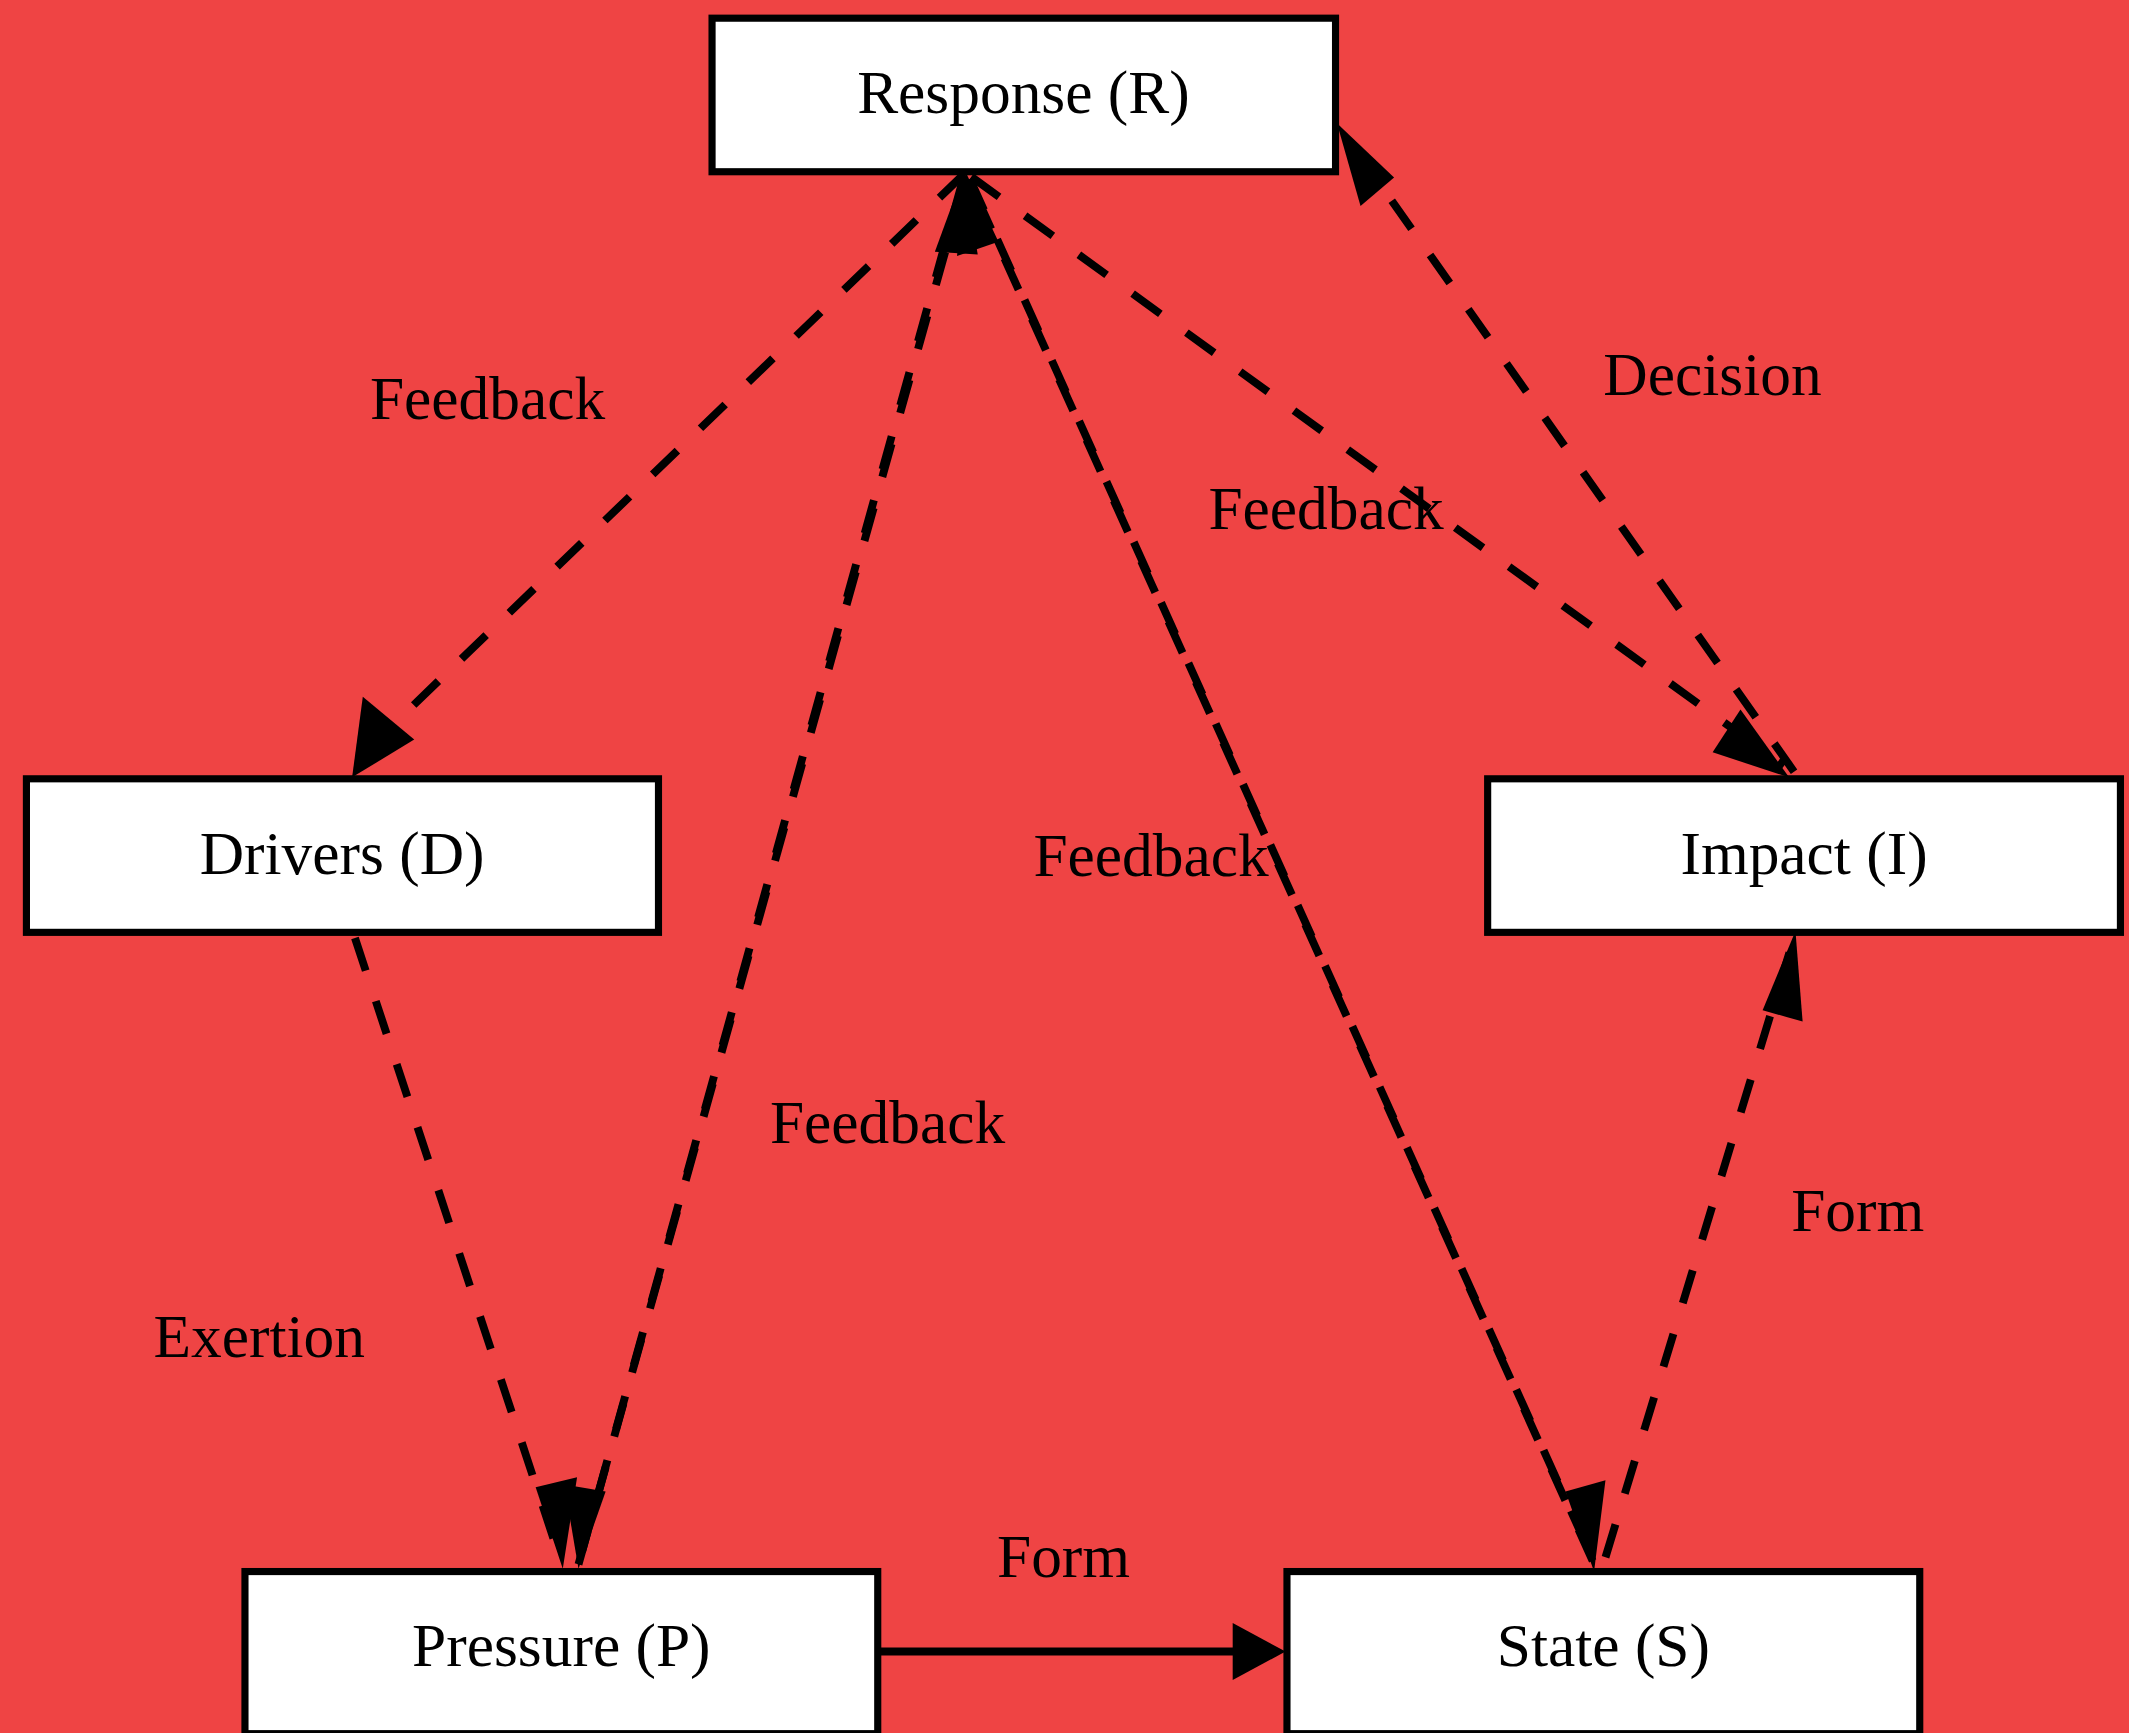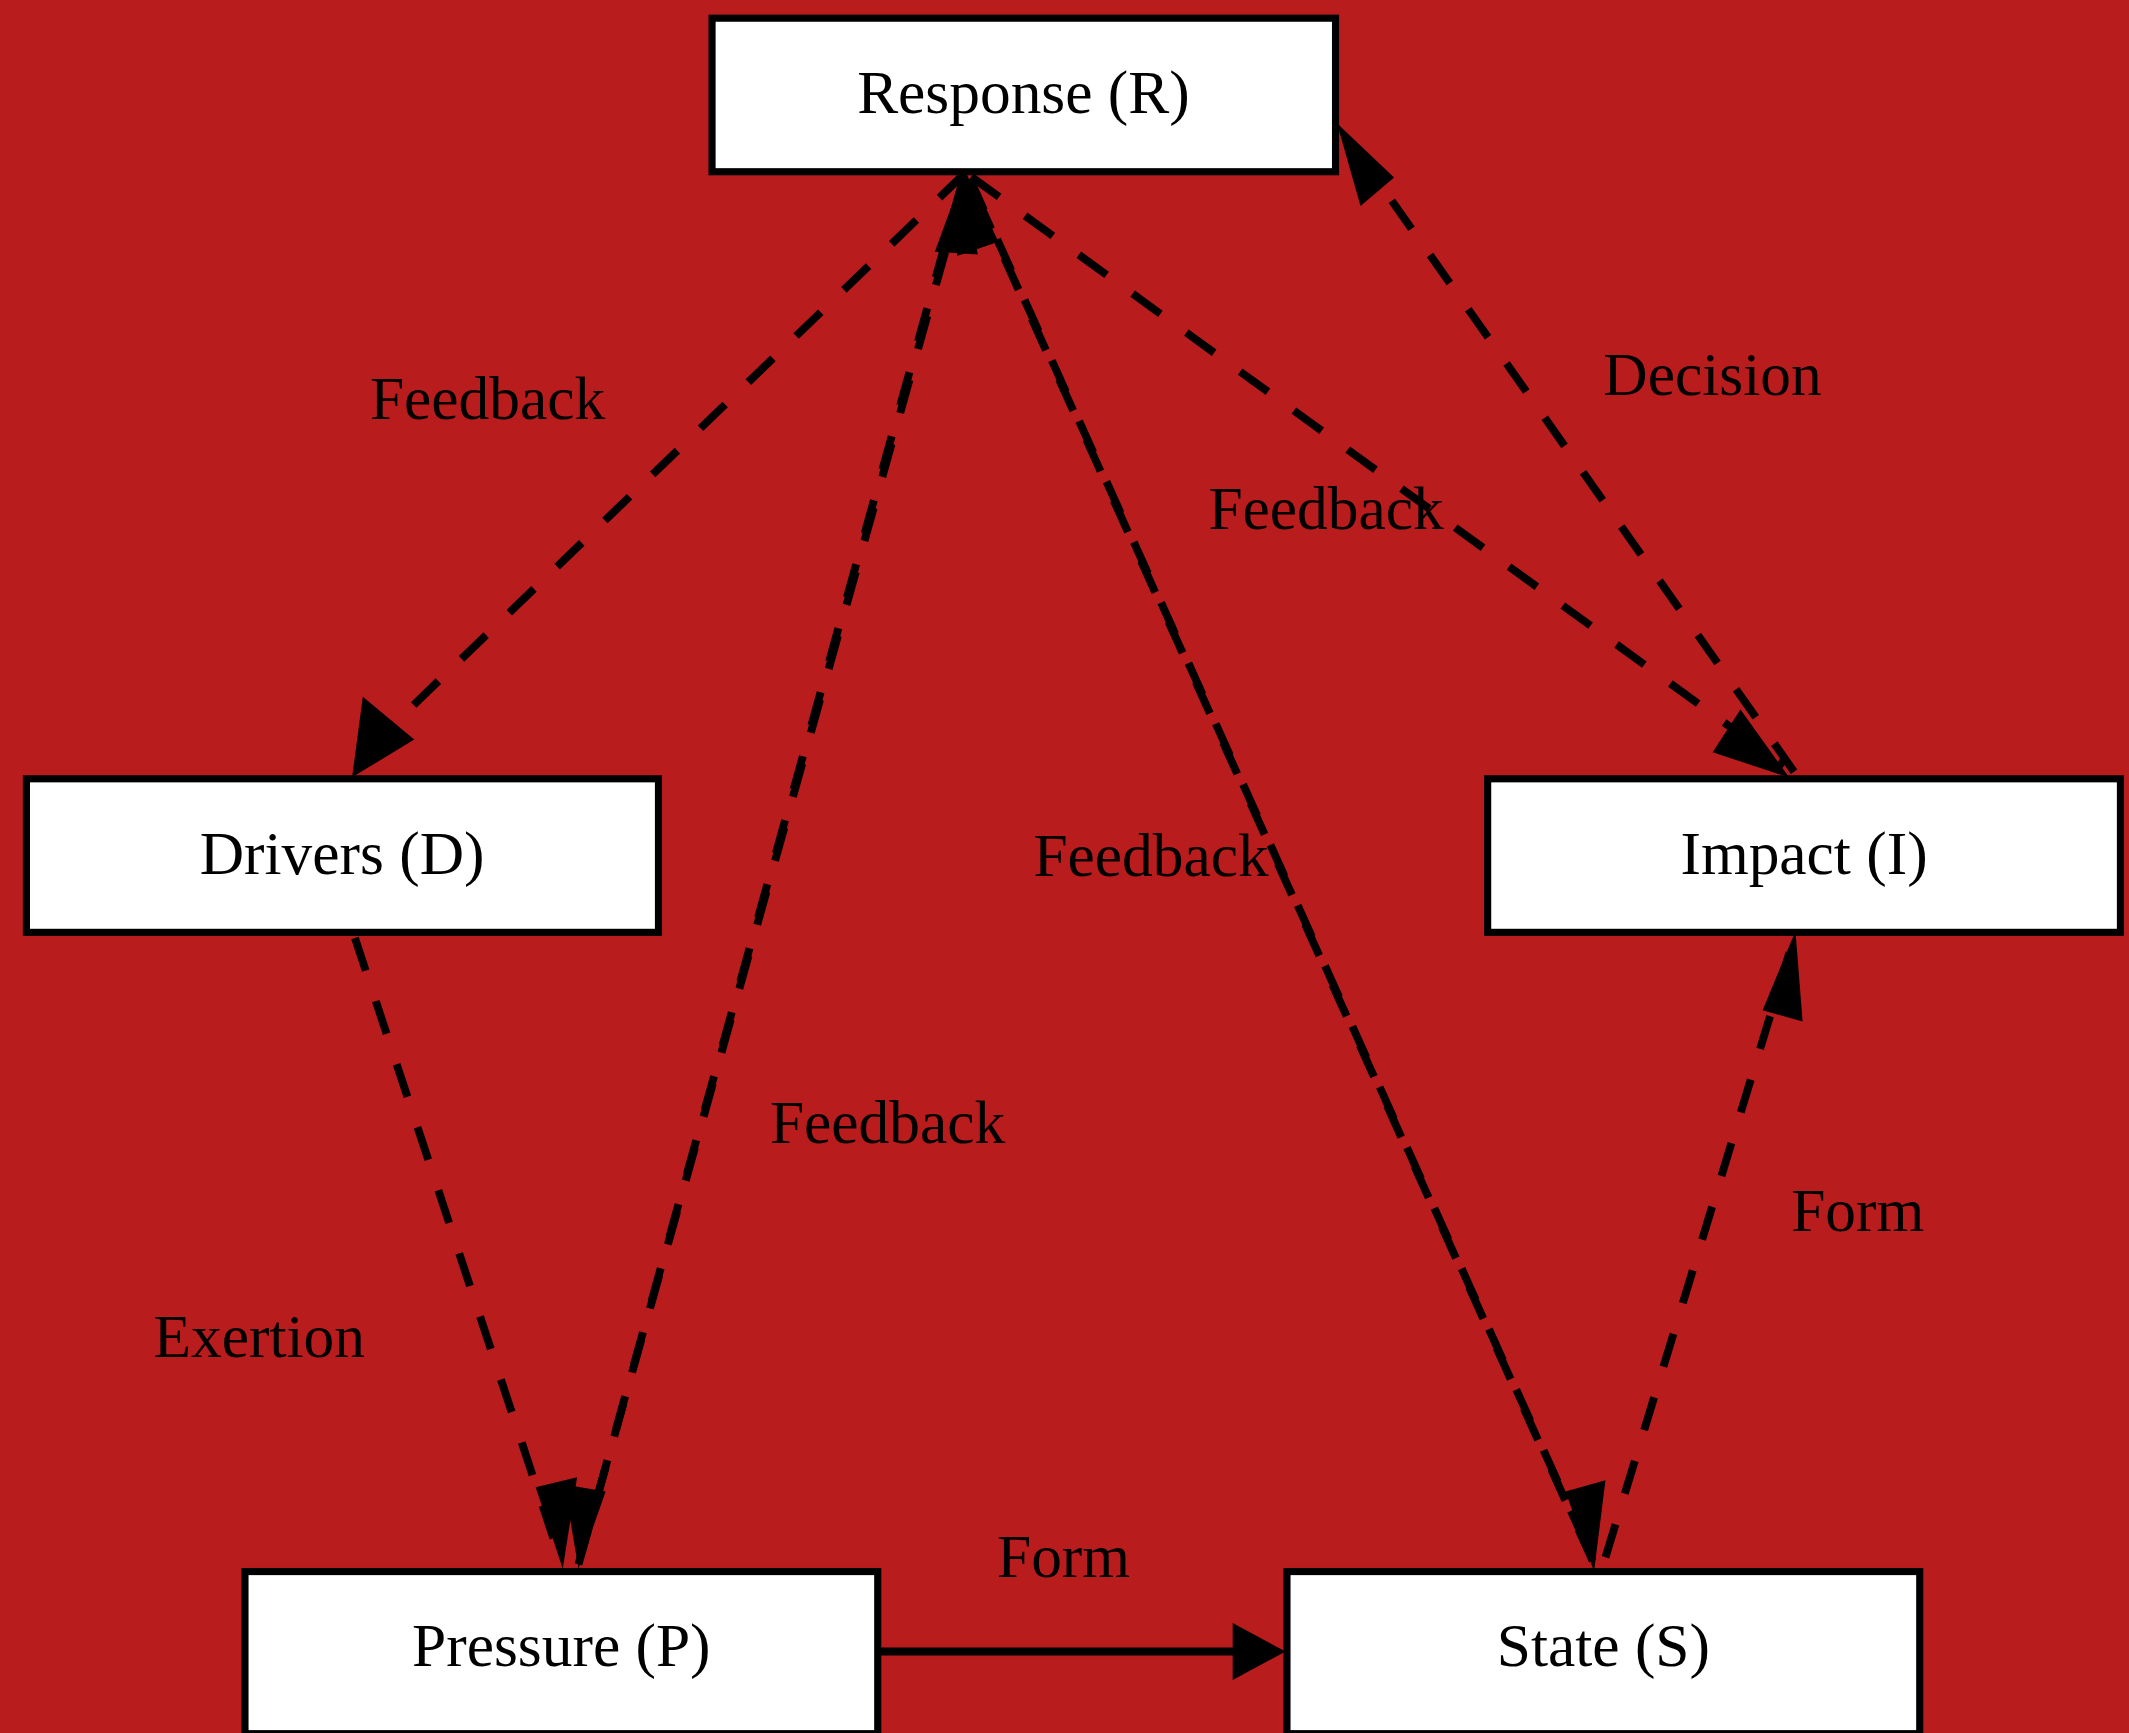--- a/index.html
+++ b/index.html
@@ -4,21 +4,21 @@
 <style>
   html, body {
     margin: 0;
     padding: 0;
     background: #ffffff;
   }
   #page {
     position: relative;
     width: 2129px;
     height: 1734px;
-    background: #b91c1c;
+    background: #ef4444;
     overflow: hidden;
     font-family: "Liberation Serif", "DejaVu Serif", serif;
     text-decoration: underline;
   }
   #diagram {
     position: absolute;
     left: 0;
     top: 0;
     width: 2129px;
     height: 1734px;

